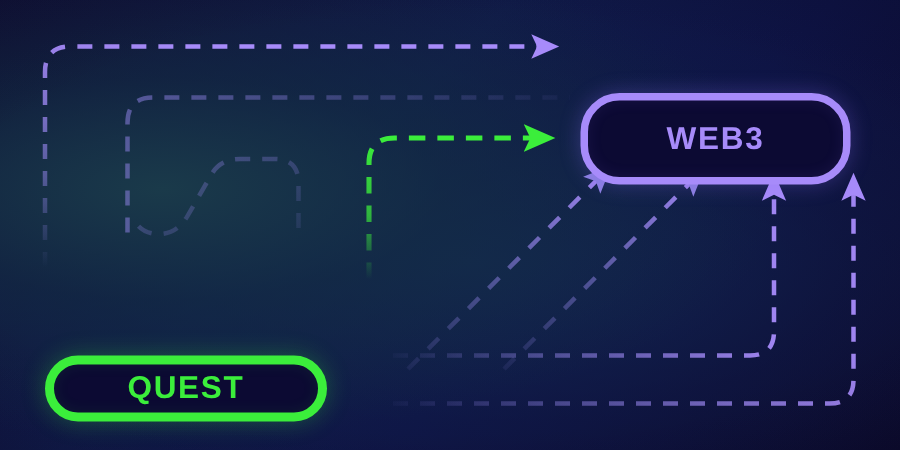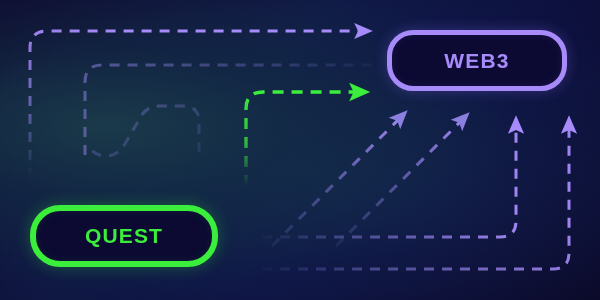--- a/index.html
+++ b/index.html
@@ -39,37 +39,38 @@
   .node {
     position: absolute;
     display: flex;
     align-items: center;
     justify-content: center;
     box-sizing: border-box;
     background: #0c0a33;
     letter-spacing: 0.055em;
     font-weight: 700;
     user-select: none;
+    margin-top: 32px;
   }
   .node-web3 {
     left: 387px;
     top: 30px;
     width: 180px;
     height: 61px;
     border: 5px solid #a78bfa;
     border-radius: 26px;
     color: #a78bfa;
     font-size: 21px;
     box-shadow: 0 0 14px rgba(139,110,250,0.30), inset 0 0 10px rgba(139,110,250,0.10);
   }
   .node-quest {
     left: 30px;
     top: 205px;
     width: 188px;
-    height: 62px;
+    height: 44px;
     border: 6px solid #3bee3b;
     border-radius: 30px;
     color: #3bee3b;
     font-size: 21px;
     box-shadow: 0 0 16px rgba(59,238,59,0.28), inset 0 0 10px rgba(59,238,59,0.08);
     text-align: right;
   }
 </style>
 </head>
 <body>

